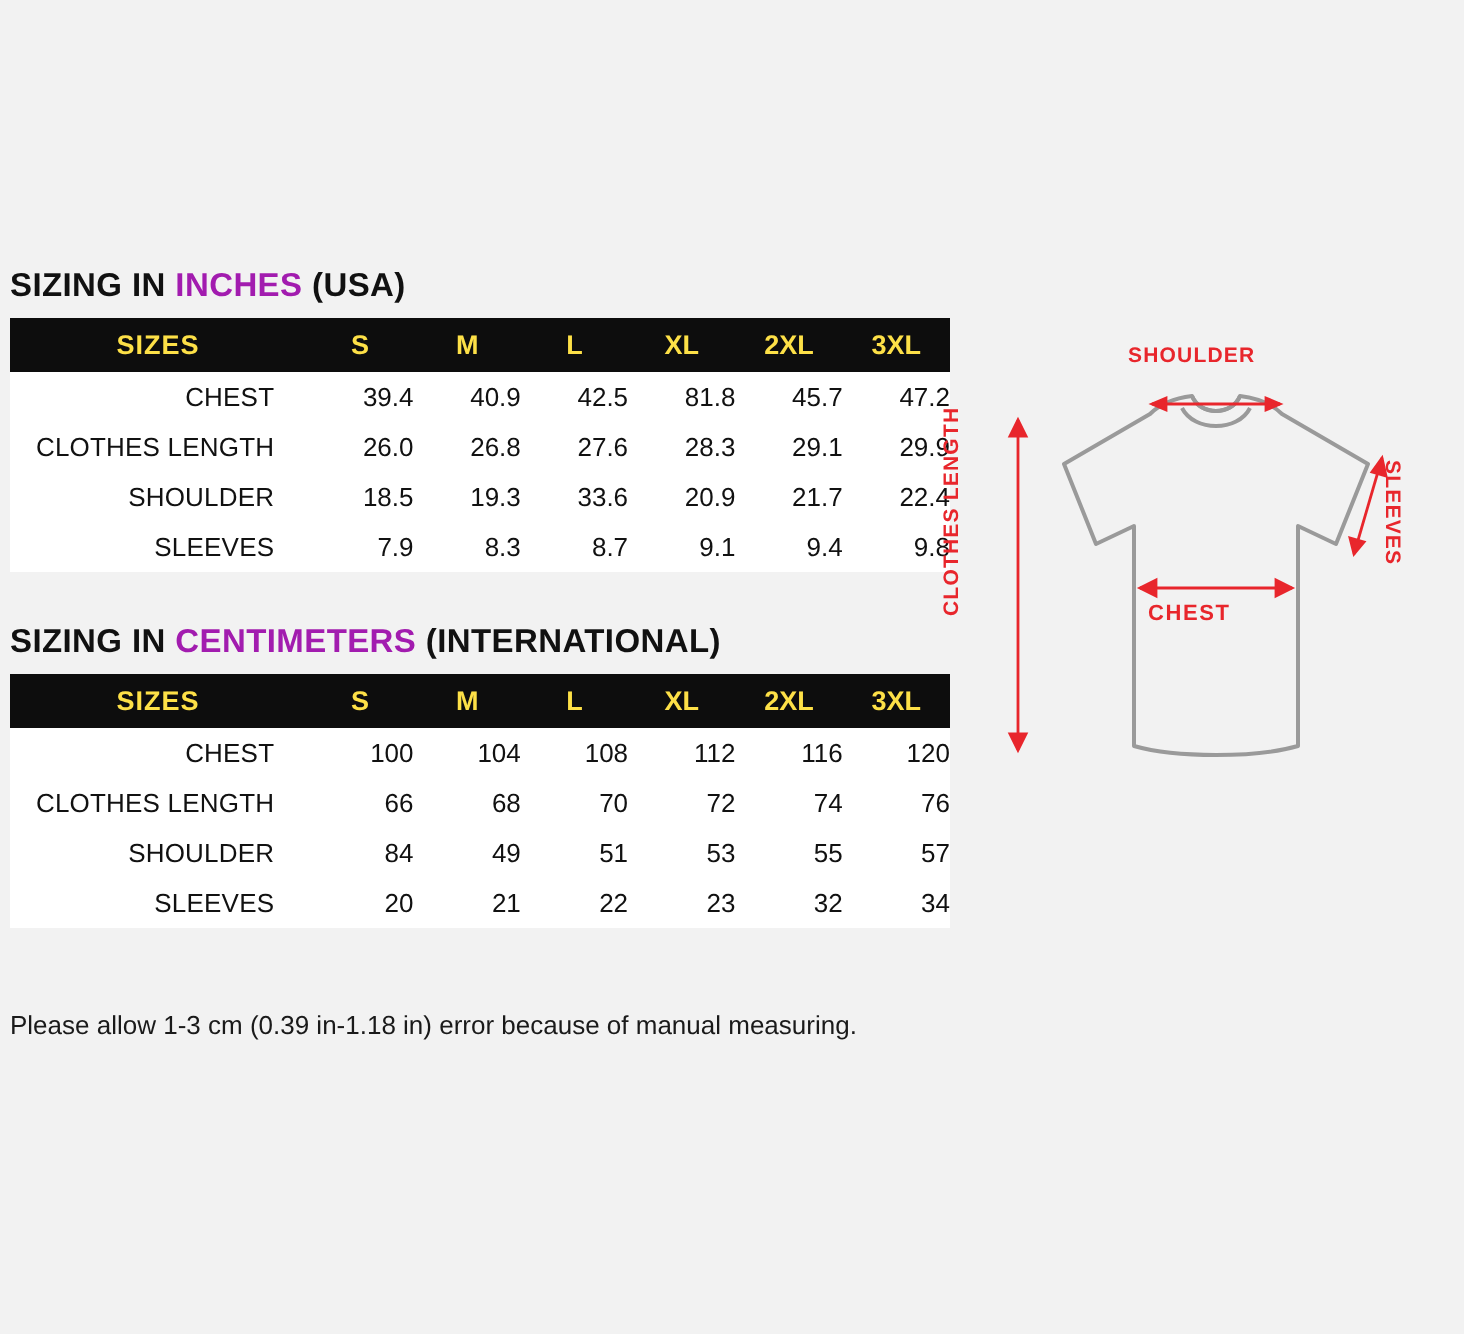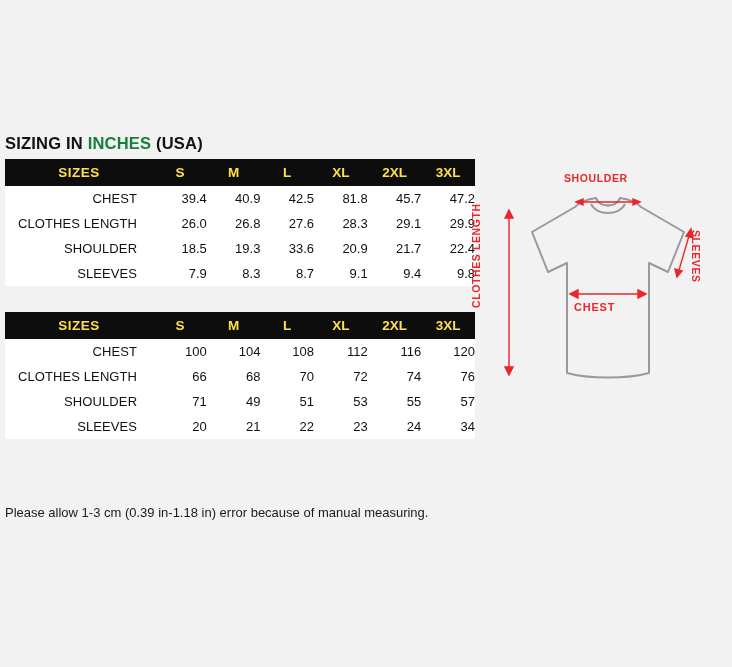--- a/index.html
+++ b/index.html
@@ -35,21 +35,21 @@
   }
   .table-heading {
     font-size: 16.5px;
     font-weight: bold;
     color: #111111;
     letter-spacing: 0.2px;
     margin: 0 0 6px 0;
     white-space: nowrap;
   }
   .table-heading .hl {
-    color: #15803d;
+    color: #a21caf;
   }
   table.size-table {
     border-collapse: collapse;
     width: 470px;
     table-layout: fixed;
     font-size: 13px;
     color: #111111;
   }
   table.size-table col.c-label { width: 148px; }
   table.size-table col.c-val { width: 53.6px; }
@@ -189,20 +189,21 @@
             <td>8.7</td>
             <td>9.1</td>
             <td>9.4</td>
             <td>9.8</td>
           </tr>
         </tbody>
       </table>
 
       <div class="gap-block"></div>
 
+      <div class="table-heading"><span>SIZING IN </span><span class="hl">CENTIMETERS</span><span> (INTERNATIONAL)</span></div>
 
       <table class="size-table">
         <colgroup>
           <col class="c-label">
             <col class="c-val">
             <col class="c-val">
             <col class="c-val">
             <col class="c-val">
             <col class="c-val">
             <col class="c-val">
@@ -232,34 +233,34 @@
             <td class="lbl">CLOTHES LENGTH</td>
             <td>66</td>
             <td>68</td>
             <td>70</td>
             <td>72</td>
             <td>74</td>
             <td>76</td>
           </tr>
           <tr>
             <td class="lbl">SHOULDER</td>
-            <td>71</td>
+            <td>84</td>
             <td>49</td>
             <td>51</td>
             <td>53</td>
             <td>55</td>
             <td>57</td>
           </tr>
           <tr>
             <td class="lbl">SLEEVES</td>
             <td>20</td>
             <td>21</td>
             <td>22</td>
             <td>23</td>
-            <td>24</td>
+            <td>32</td>
             <td>34</td>
           </tr>
         </tbody>
       </table>
     </div>
 
     <div class="note">Please allow 1-3 cm (0.39 in-1.18 in) error because of manual measuring.</div>
 
     <div class="diagram">
       <svg width="250" height="265" viewBox="0 0 250 265">

